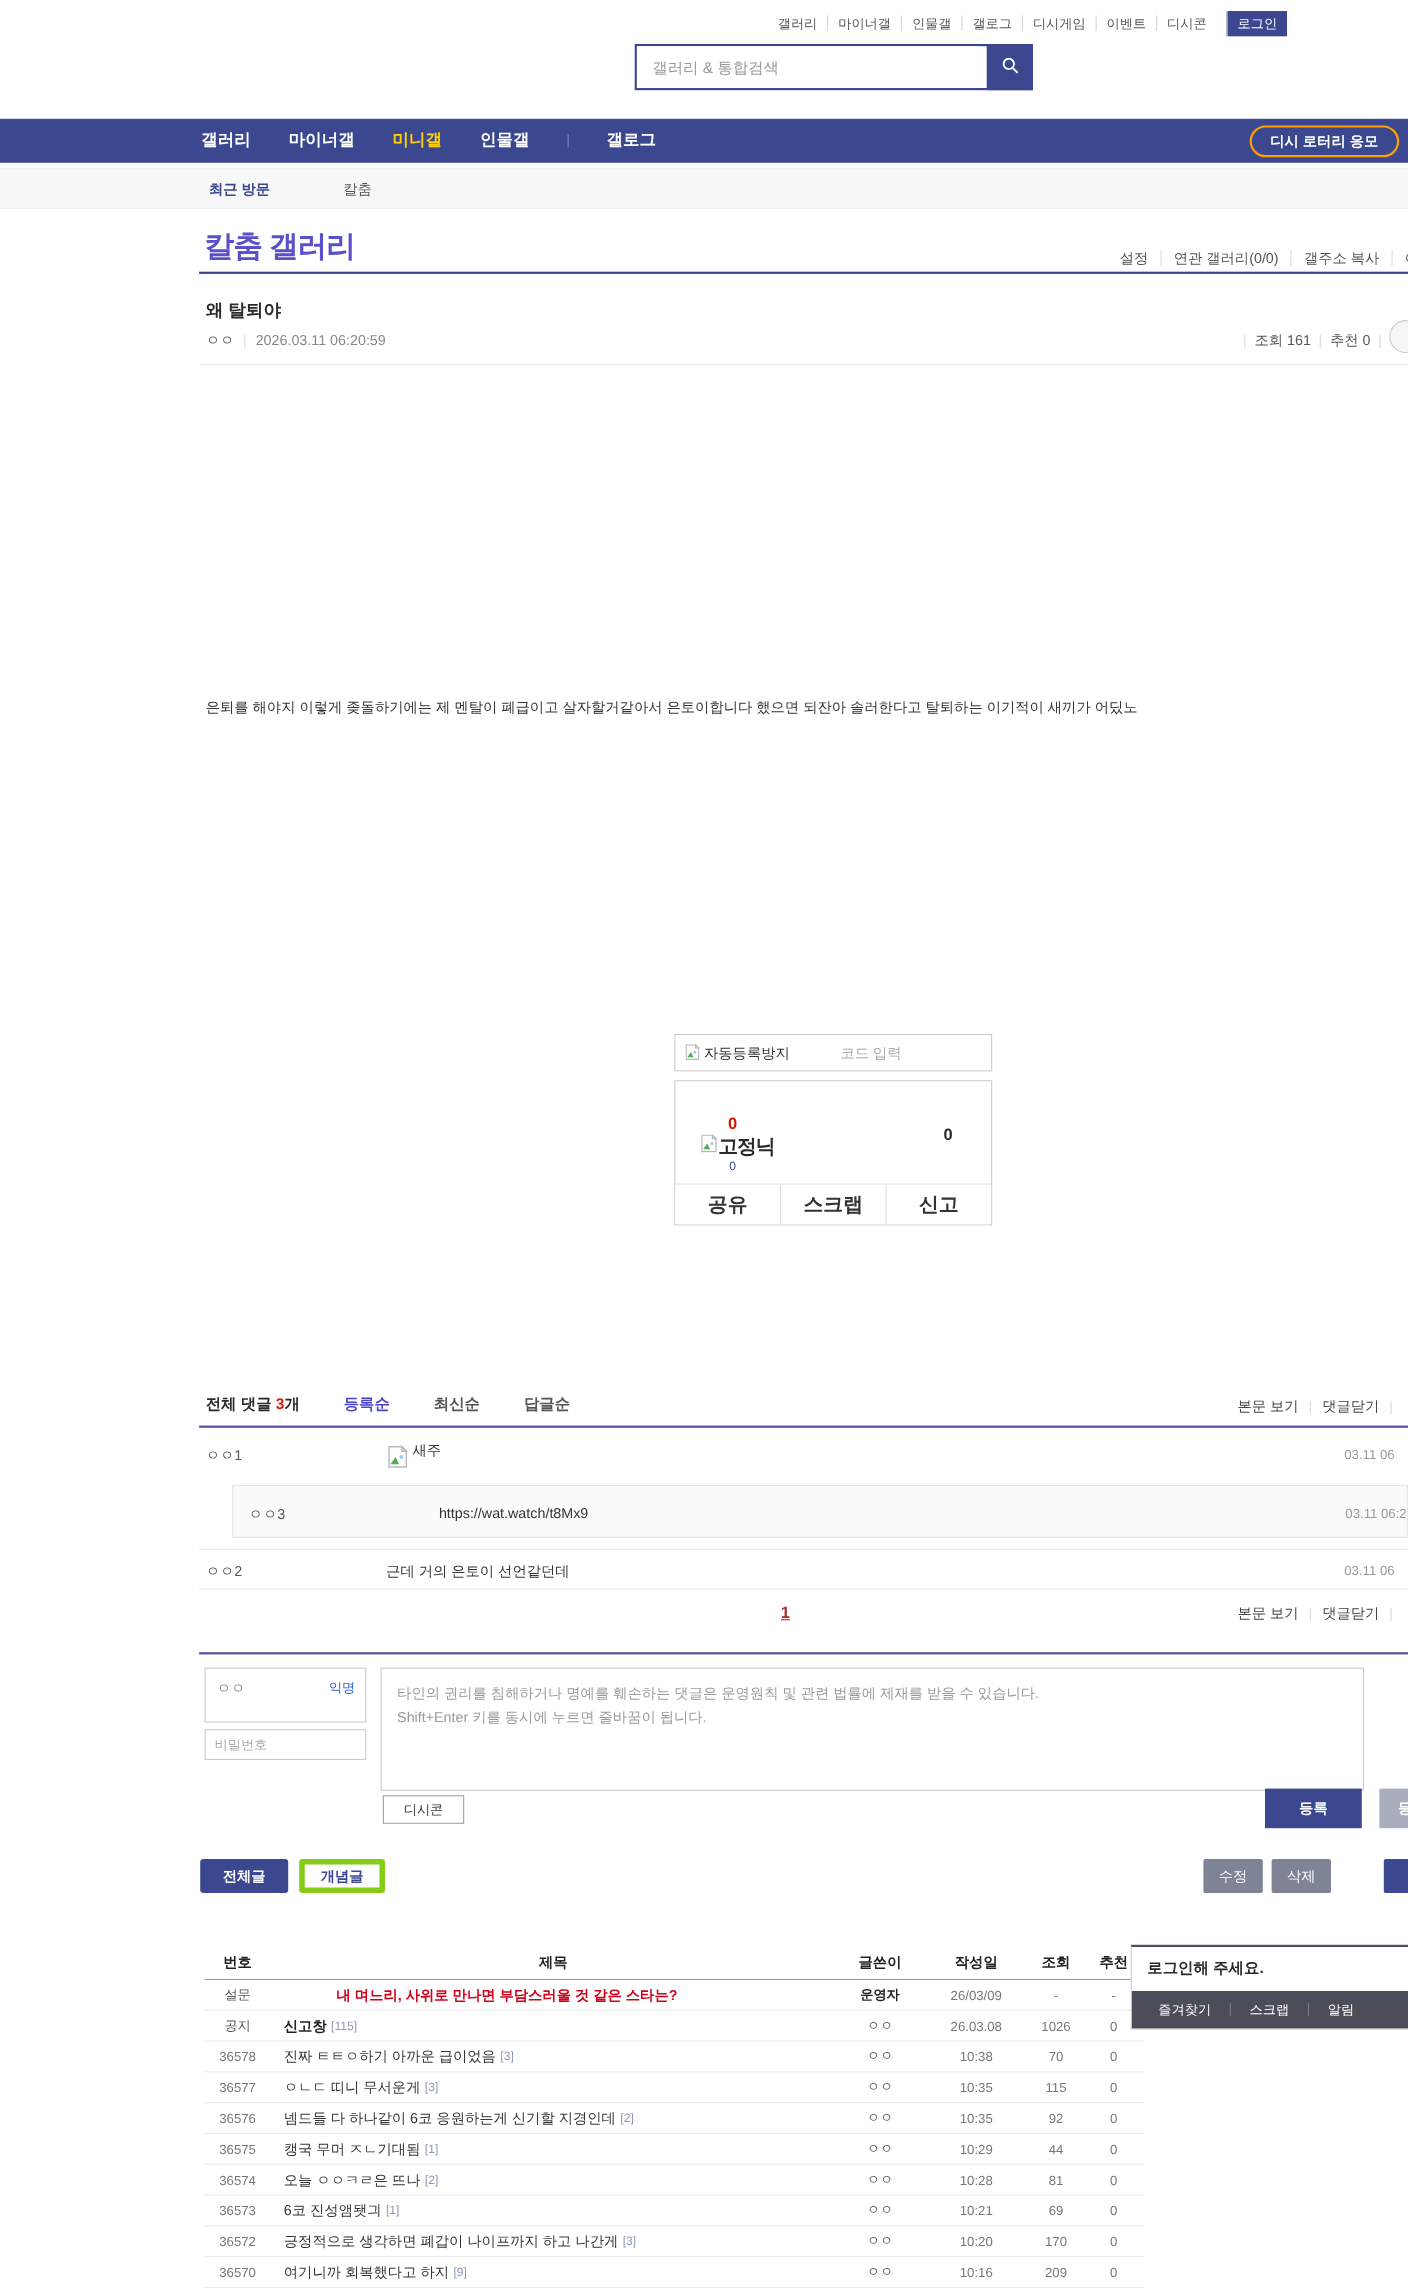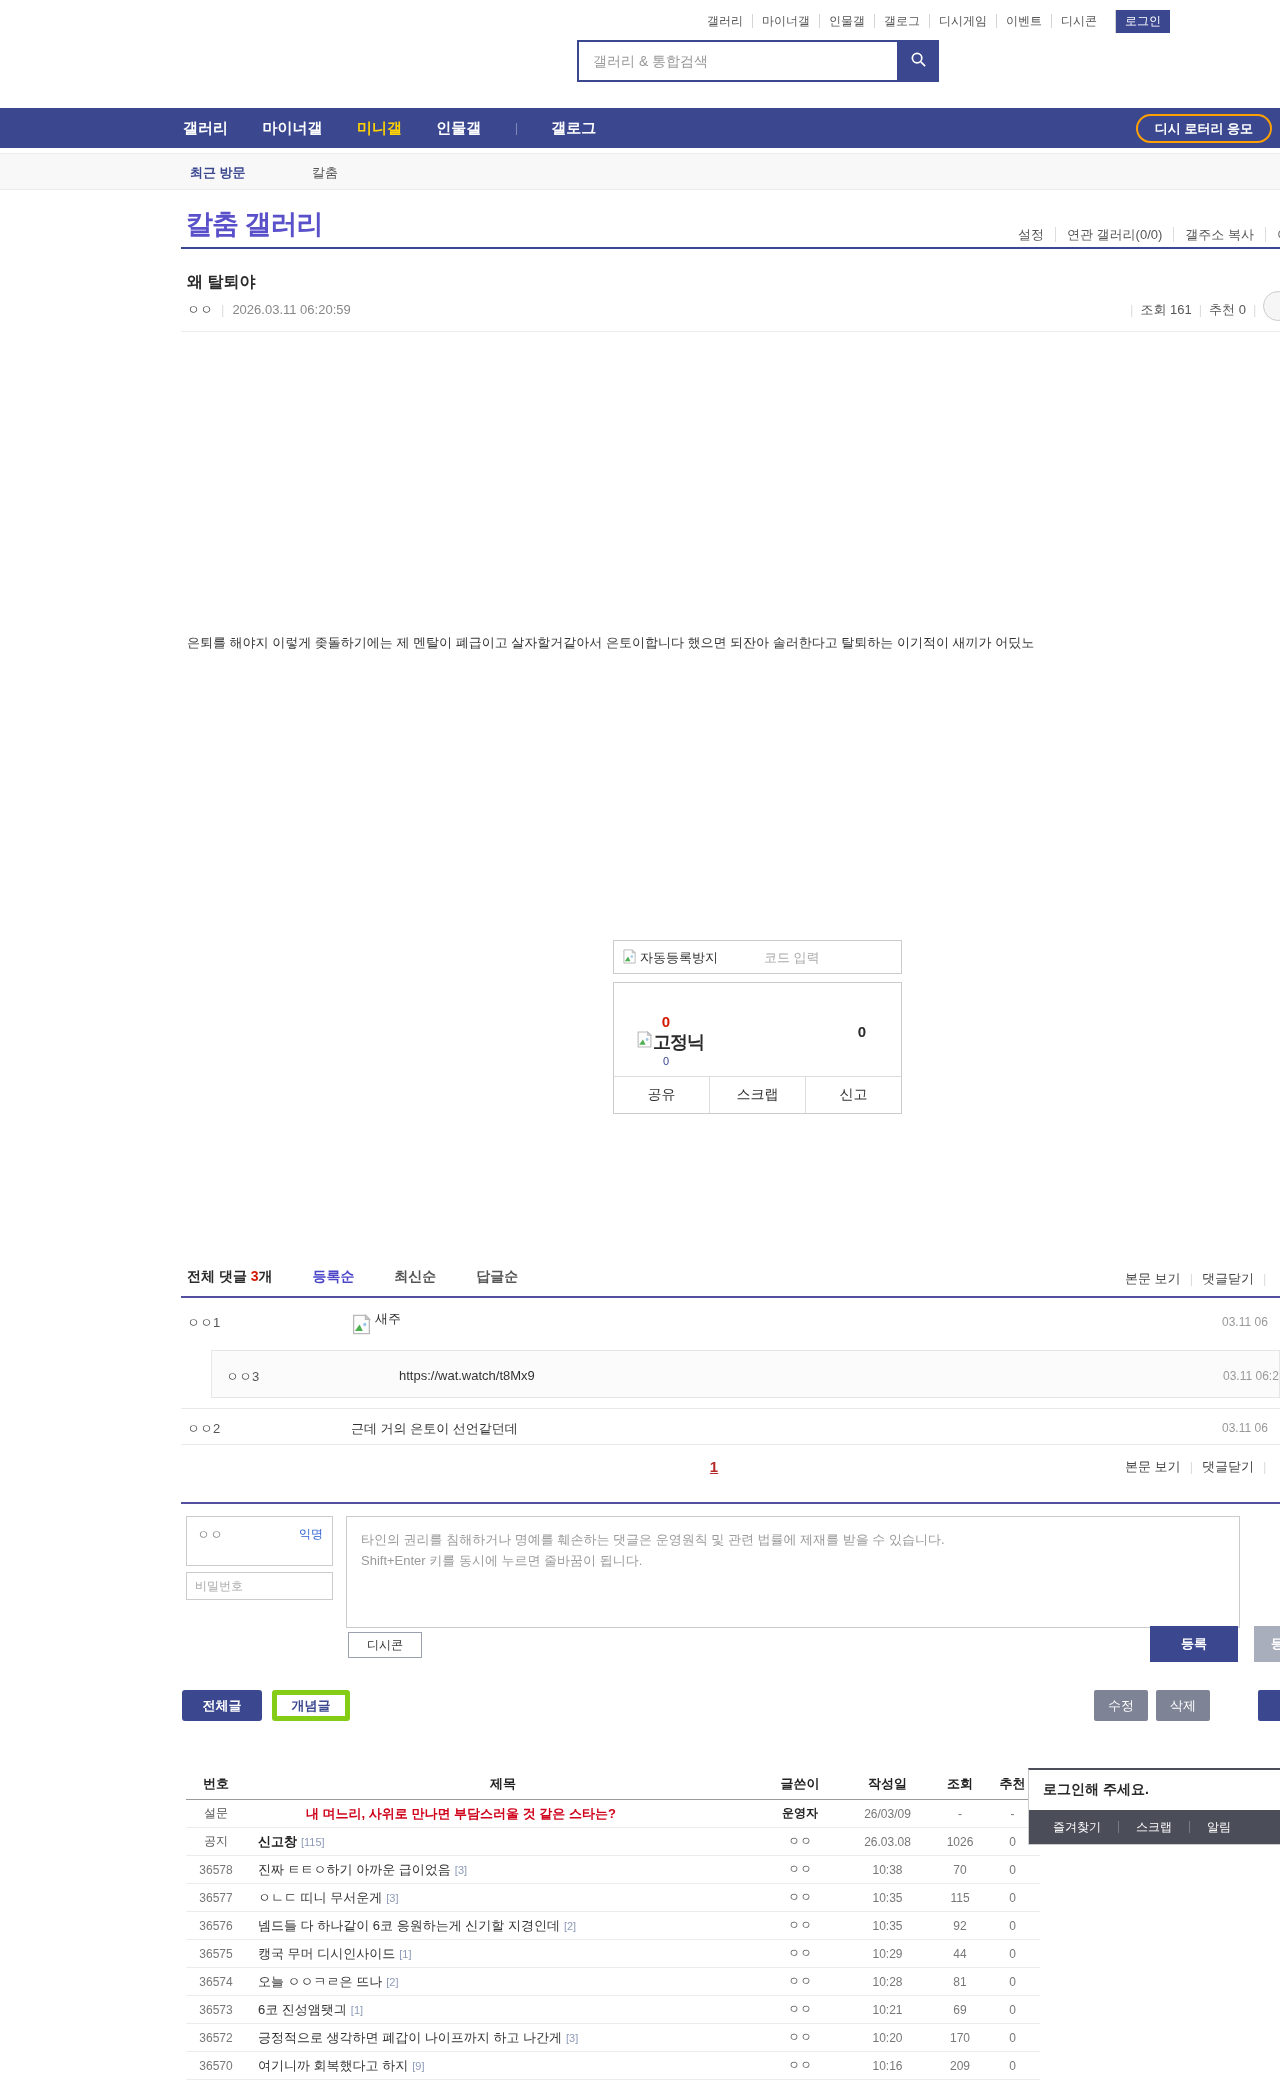--- a/index.html
+++ b/index.html
@@ -59,21 +59,21 @@
   .captcha { position:absolute; top:940px; left:613px; width:289px; height:34px; border:1px solid #ccc; }
   .captcha .lab { position:absolute; left:8px; top:8px; font-size:13px; color:#333; display:flex; align-items:center; gap:3px; }
   .captcha input { position:absolute; left:150px; top:1px; width:130px; height:30px; border:none; outline:none; font-size:13px; color:#333; font-family:"Liberation Sans",sans-serif; }
   .captcha input::placeholder { color:#aaa; }
   .vote { position:absolute; top:982px; left:613px; width:289px; height:132px; border:1px solid #ccc; }
   .vote .up { position:absolute; left:30px; top:30px; width:44px; text-align:center; font-size:15px; font-weight:bold; color:#d31900; }
   .vote .nickrow { position:absolute; left:22px; top:47px; display:flex; align-items:center; font-size:18px; font-weight:bold; color:#2a2a2a; letter-spacing:-1px; }
   .vote .fixed { position:absolute; left:30px; top:72px; width:44px; text-align:center; font-size:11px; color:#3b4890; }
   .vote .down { position:absolute; left:226px; top:40px; width:44px; text-align:center; font-size:15px; font-weight:bold; color:#2a2a2a; }
   .vote .btns { position:absolute; left:0; bottom:0; width:100%; height:37px; border-top:1px solid #ddd; display:flex; }
-  .vote .btns button { flex:1; background:#fff; border:none; border-left:1px solid #ddd; font-size:14px; color:#333; cursor:pointer; font-family:"Liberation Sans",sans-serif; }
+  .vote .btns button { flex:1; background:#fff; border:none; border-left:1px solid #ddd; font-size:18px; color:#333; cursor:pointer; font-family:"Liberation Sans",sans-serif;font-weight:bold; }
   .vote .btns button:first-child { border-left:none; }
 
   
   .c-header { position:absolute; top:1268px; left:187px; font-size:14px; color:#2a2a2a; }
   .c-header .lbl { font-weight:bold; }
   .c-header .cnt { font-weight:bold; color:#d31900; }
   .c-header .sort { margin-left:36px; text-decoration:none; font-weight:bold; font-size:14px; color:#555; }
   .c-header .sort.active { color:#4a44c8; }
   .c-links { position:absolute; left:1125px; font-size:13px; white-space:nowrap;text-align:center; }
   .c-links a { color:#444; text-decoration:none; }
@@ -372,21 +372,21 @@
           </span>
           <span class="col-author">ㅇㅇ</span>
           <span class="col-date">10:35</span>
           <span class="col-views">92</span>
           <span class="col-rec">0</span>
         </div>
 
         <div class="brow">
           <span class="col-no">36575</span>
           <span class="col-title">
-            <a href="#">캥국 무머 디시인사이드</a>
+            <a href="#">캥국 무머 ㅈㄴ기대됨</a>
             <span class="col-cnt">[1]</span>
           </span>
           <span class="col-author">ㅇㅇ</span>
           <span class="col-date">10:29</span>
           <span class="col-views">44</span>
           <span class="col-rec">0</span>
         </div>
 
         <div class="brow">
           <span class="col-no">36574</span>

